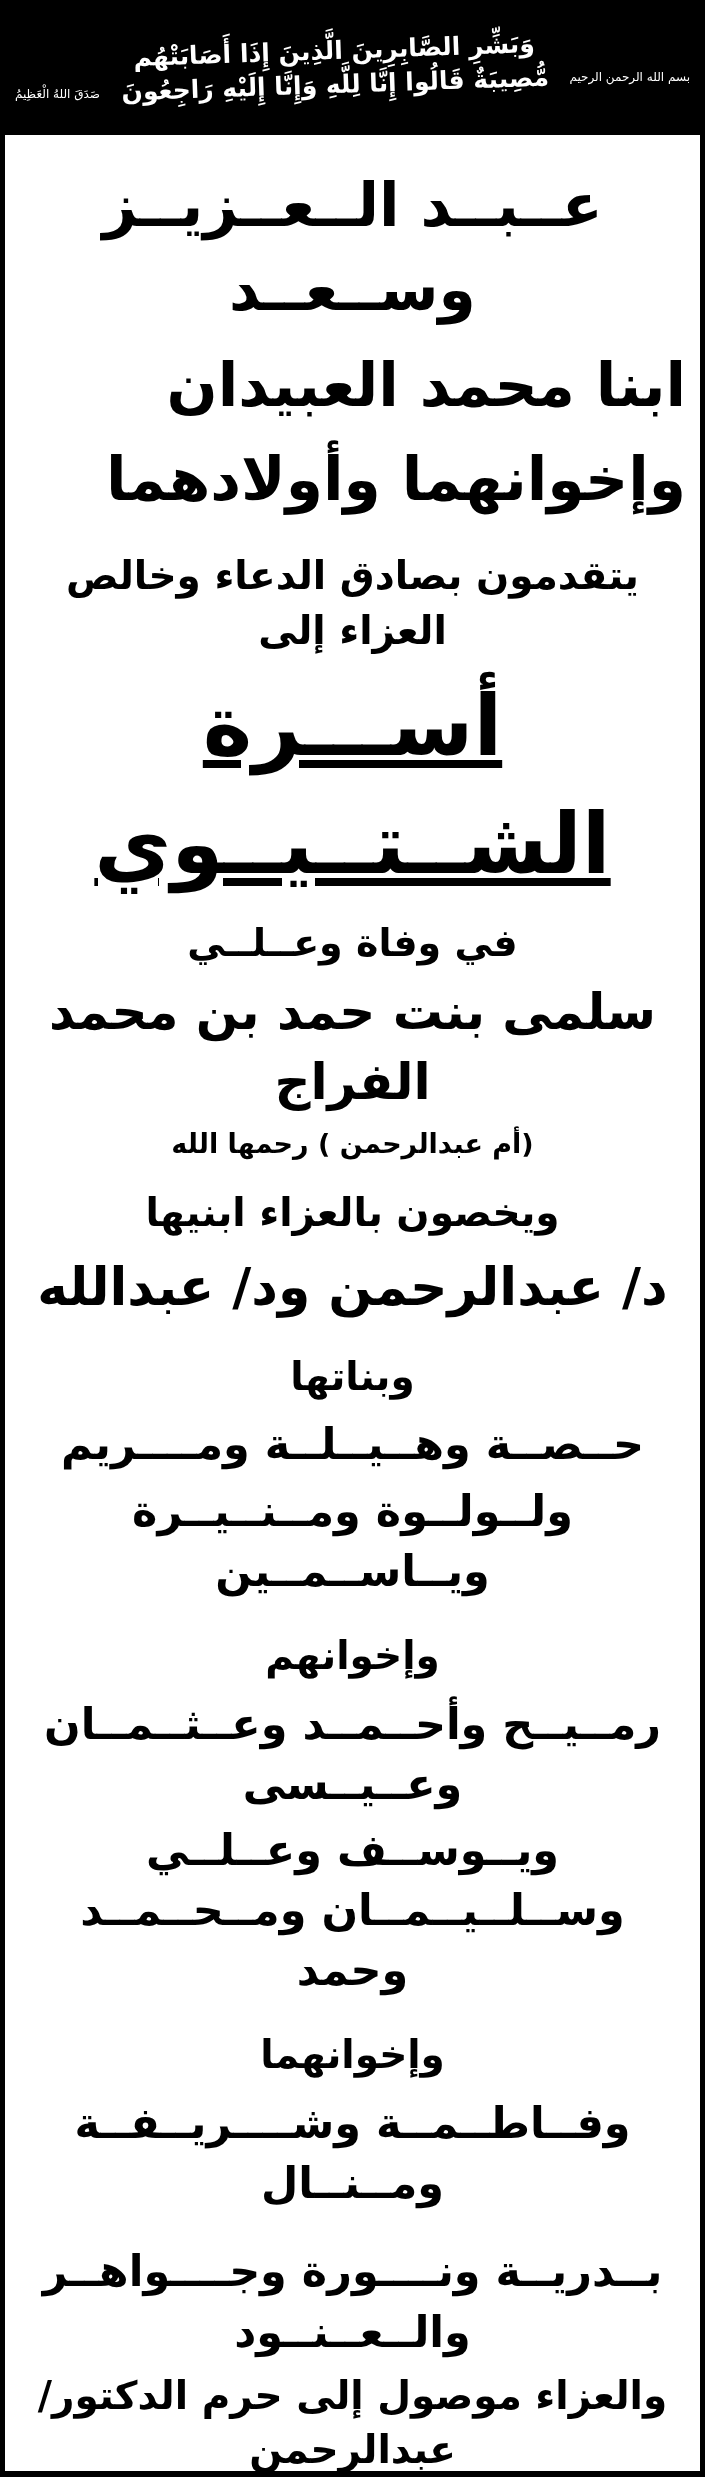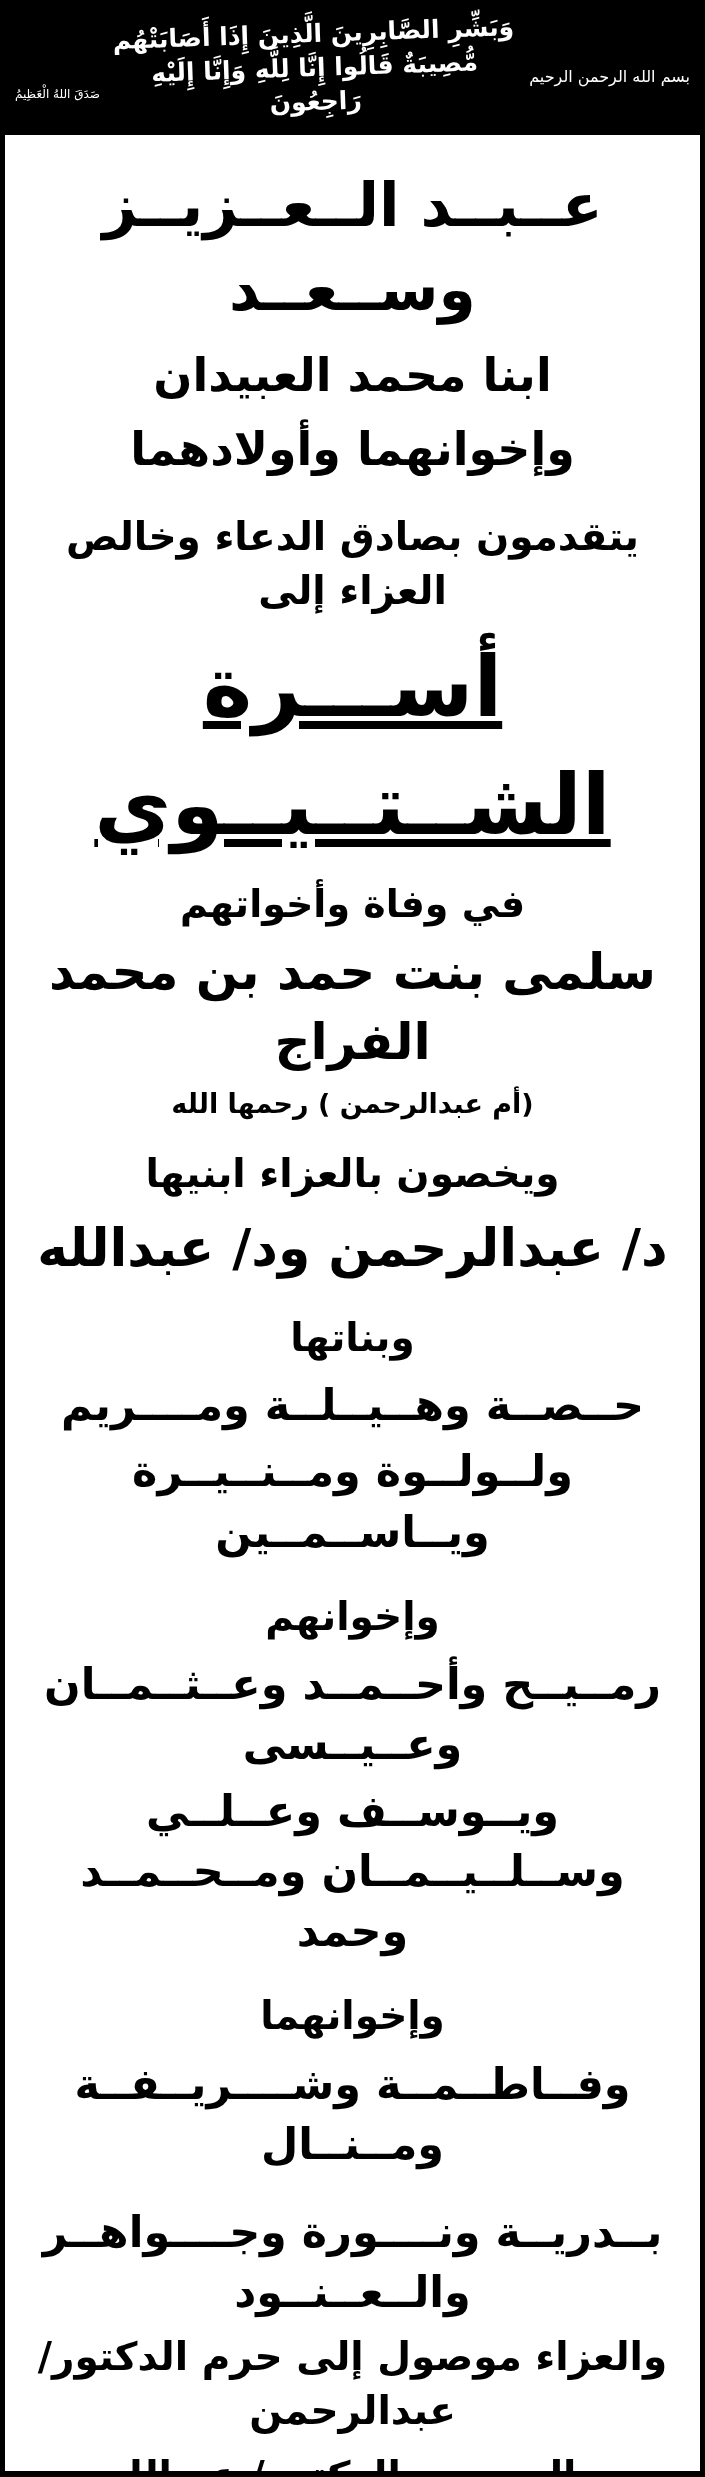--- a/index.html
+++ b/index.html
@@ -21,21 +21,21 @@
     height: 135px;
     background: #000000;
     color: #ffffff;
     direction: rtl;
     display: flex;
     align-items: center;
     padding: 8px 10px;
     gap: 6px;
   }
   .banner .bismillah {
-    font-size: 16px;
+    font-size: 12px;
     white-space: nowrap;
     align-self: center;
     margin-top: 18px;
   }
   .banner .verse {
     flex: 1;
     text-align: center;
     font-size: 25px;
     font-weight: bold;
     line-height: 1.35;
@@ -49,21 +49,21 @@
     text-align: center;
   }
   
   .content {
     direction: rtl;
     text-align: center;
     padding: 18px 14px 0 14px;
   }
   .content p { font-weight: bold; line-height: 1.4; }
   .fs-hero   { font-size: 60px; margin: 10px 0 12px; }
-  .fs-big    { font-size: 46px; margin: 0 0 10px; }
+  .fs-big    { font-size: 60px; margin: 0 0 10px; text-align: right; }
   .fs-giant  { font-size: 84px; margin: 10px 0 14px; text-decoration: underline; }
   .fs-medlg  { font-size: 38px; margin: 0 0 6px; }
   .fs-name   { font-size: 50px; margin: 0 0 8px; }
   .fs-kunya  { font-size: 27px; margin: 0 0 24px; }
   .fs-label  { font-size: 39px; margin: 7px 0 10px; }
   .fs-sons   { font-size: 52px; margin: 0 0 26px; }
   .fs-list   { font-size: 43px; margin: 0 0 6px; }
   .gap-after { margin-bottom: 28px; }
 </style>
 </head>
@@ -76,21 +76,21 @@
     <span class="verse">وَبَشِّرِ الصَّابِرِينَ الَّذِينَ إِذَا أَصَابَتْهُم مُّصِيبَةٌ قَالُوا إِنَّا لِلَّهِ وَإِنَّا إِلَيْهِ رَاجِعُونَ</span>
     <span class="sadaqa">صَدَقَ اللهُ الْعَظِيمُ</span>
   </header>
 
   <main class="content">
     <p class="fs-hero">عــبــد الــعــزيــز وســعــد</p>
     <p class="fs-big">ابنا محمد العبيدان</p>
     <p class="fs-big gap-after">وإخوانهما وأولادهما</p>
     <p class="fs-label">يتقدمون بصادق الدعاء وخالص العزاء إلى</p>
     <p class="fs-giant">أســـرة الشــتــيــوي</p>
-    <p class="fs-medlg">في وفاة وأخواتهم</p>
+    <p class="fs-medlg">في وفاة وعــلــي</p>
     <p class="fs-name">سلمى بنت حمد بن محمد الفراج</p>
     <p class="fs-kunya">(أم عبدالرحمن ) رحمها الله</p>
     <p class="fs-label">ويخصون بالعزاء ابنيها</p>
     <p class="fs-sons">د/ عبدالرحمن ود/ عبدالله</p>
     <p class="fs-label">وبناتها</p>
     <p class="fs-list">حــصــة وهــيــلــة ومــــريم</p>
     <p class="fs-list gap-after">ولــولــوة ومــنــيــرة ويــاســمــين</p>
     <p class="fs-label">وإخوانهم</p>
     <p class="fs-list">رمــيــح وأحــمــد وعــثــمــان وعــيــسى</p>
     <p class="fs-list gap-after">ويــوســف وعــلــي وســلــيــمــان ومــحــمــد وحمد</p>

